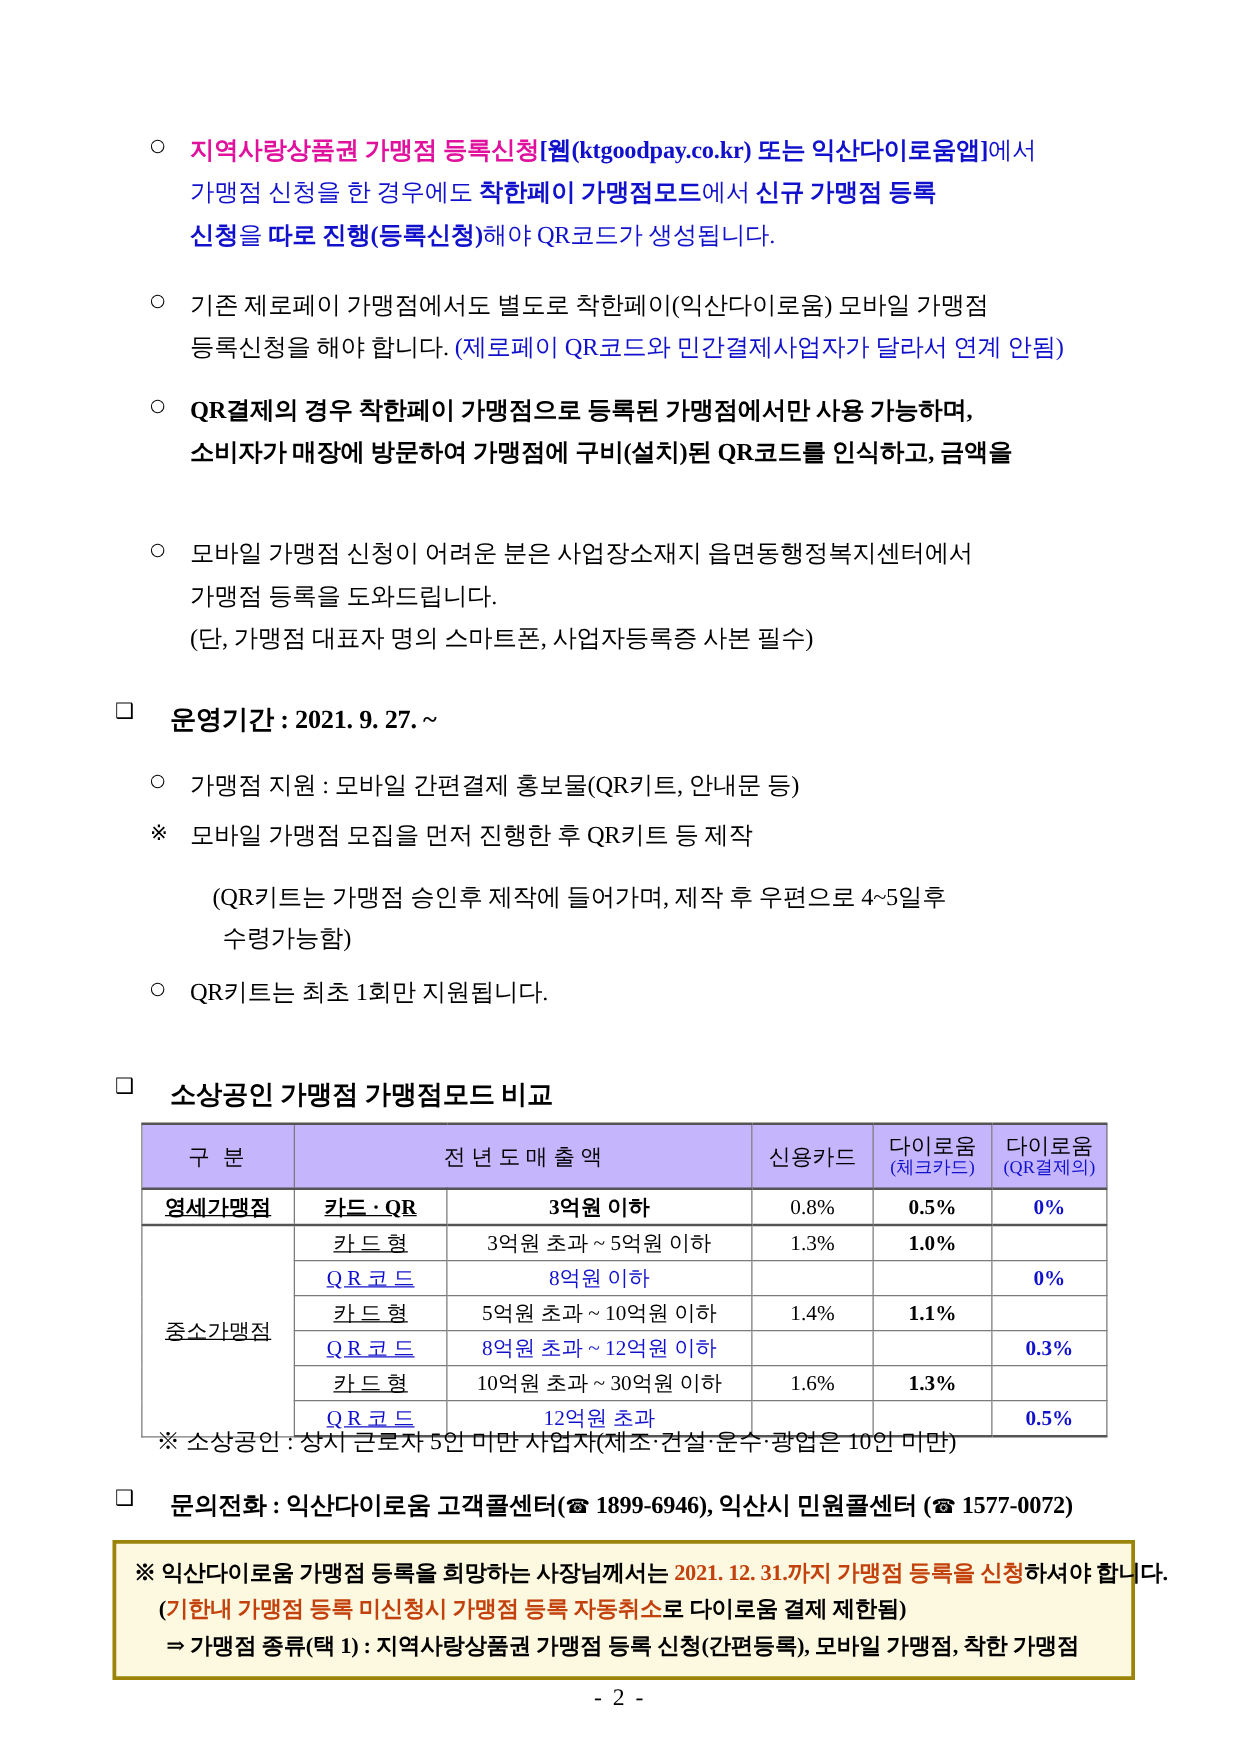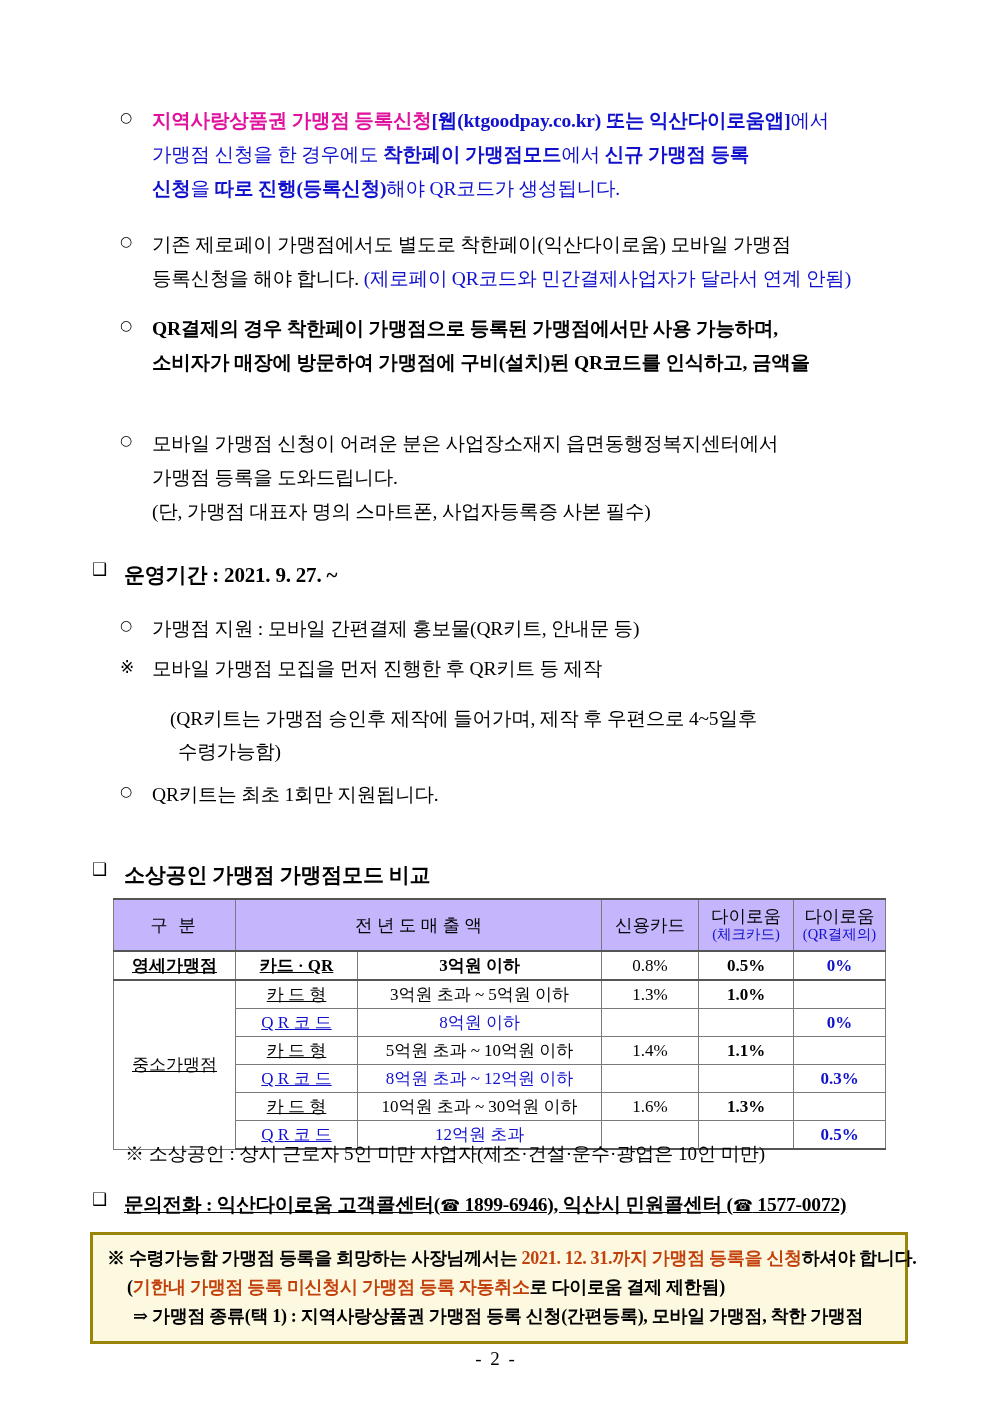--- a/index.html
+++ b/index.html
@@ -69,21 +69,21 @@
   .lv1 .body { margin-left: 32px; }
 
   
   .lv0 {
     left: 92px;
     width: 860px;
     font-size: 21px;
     font-weight: bold;
     line-height: 34px;
   }
-  .lv0 .body { margin-left: 32px; }
+  .lv0 .body { margin-left: 44px; }
 
   
   .note {
     font-size: 19.5px;
     line-height: 33px;
   }
 
   
   .fee-table-wrap {
     position: absolute;
@@ -326,26 +326,26 @@
             <td class="val-blue">0.5%</td>
           </tr>
         </tbody>
     </table>
   </div>
 
   <div class="block" style="left:125px; top:1140px; width:800px; font-size:19px; line-height:28px;">※ 소상공인 : 상시 근로자 5인 미만 사업자(제조·건설·운수·광업은 10인 미만)</div>
 
   <div class="block lv0" style="top:1188px;">
     <span class="bullet-square">❑</span>
-    <div class="body line" style="font-size:19.5px;text-decoration:underline;">
+    <div class="body line" style="font-size:19.5px;">
       <span>문의전화 : </span><span>익산다이로움 고객콜센터(</span><span class="phone-glyph">☎</span><span> 1899-6946), 익산시 민원콜센터 (</span><span class="phone-glyph">☎</span><span> 1577-0072)</span>
     </div>
   </div>
 
   <div class="callout">
-    <div class="cl"><span class="c-black">※ 수령가능함 가맹점 등록을 희망하는 사장님께서는 </span><span class="c-red">2021. 12. 31.까지 가맹점 등록을 신청</span><span class="c-black">하셔야 합니다.</span></div>
+    <div class="cl"><span class="c-black">※ 익산다이로움 가맹점 등록을 희망하는 사장님께서는 </span><span class="c-red">2021. 12. 31.까지 가맹점 등록을 신청</span><span class="c-black">하셔야 합니다.</span></div>
     <div class="cl indent1"><span class="c-black">(</span><span class="c-red">기한내 가맹점 등록 미신청시 가맹점 등록 자동취소</span><span class="c-black">로 다이로움 결제 제한됨)</span></div>
     <div class="cl indent2"><span class="c-black">⇒ 가맹점 종류(택 1) : 지역사랑상품권 가맹점 등록 신청(간편등록), 모바일 가맹점, 착한 가맹점</span></div>
   </div>
 
   <div class="page-no">- 2 -</div>
 
 </div>
 
 </body></html>

